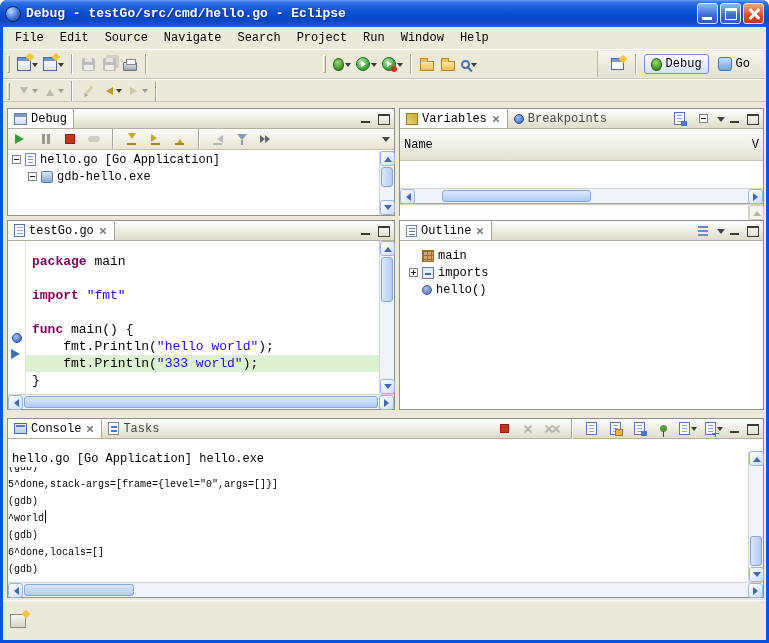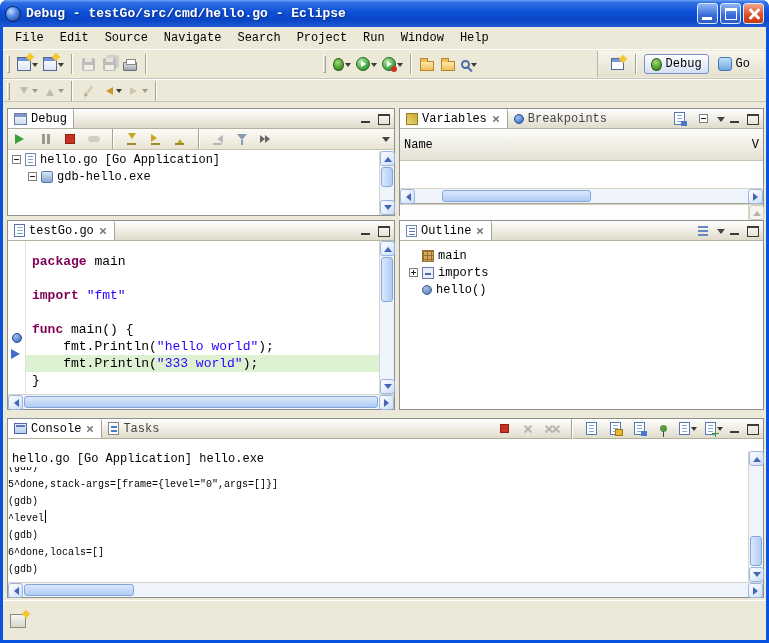--- a/index.html
+++ b/index.html
@@ -595,21 +595,21 @@
             <span class="mini mn"></span>
             <span class="mini mx"></span>
           </span>
         </div>
         <div class="con-body">
           <div class="con-text">
             <div class="con-desc">hello.go [Go Application] hello.exe</div>
             <div class="con-line cut"><span>(gdb)</span></div>
             <div class="con-line"><span>5^done,stack-args=[frame={level="0",args=[]}]</span></div>
             <div class="con-line"><span>(gdb)</span></div>
-            <div class="con-line"><span>^level</span><span class="caret"></span></div>
+            <div class="con-line"><span>^world</span><span class="caret"></span></div>
             <div class="con-line"><span>(gdb)</span></div>
             <div class="con-line"><span>6^done,locals=[]</span></div>
             <div class="con-line"><span>(gdb)</span></div>
           </div>
           <div class="vscroll">
             <div class="sbtn">
                 <span class="a-up"></span>
               </div>
             <div class="strack">
                 <div class="sthumb-v" style="bottom:1px; height:30px;"></div>

